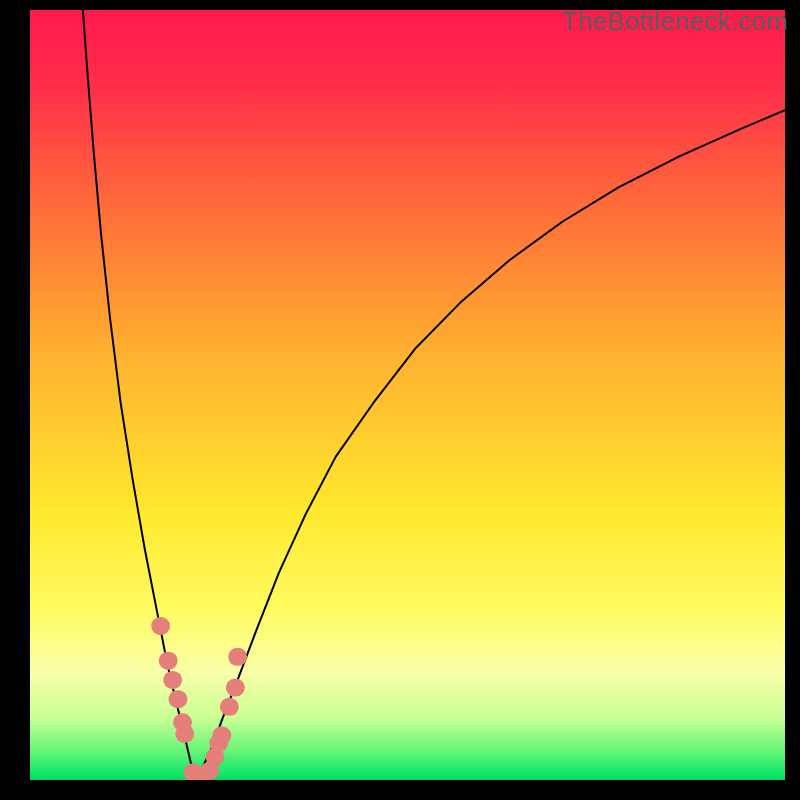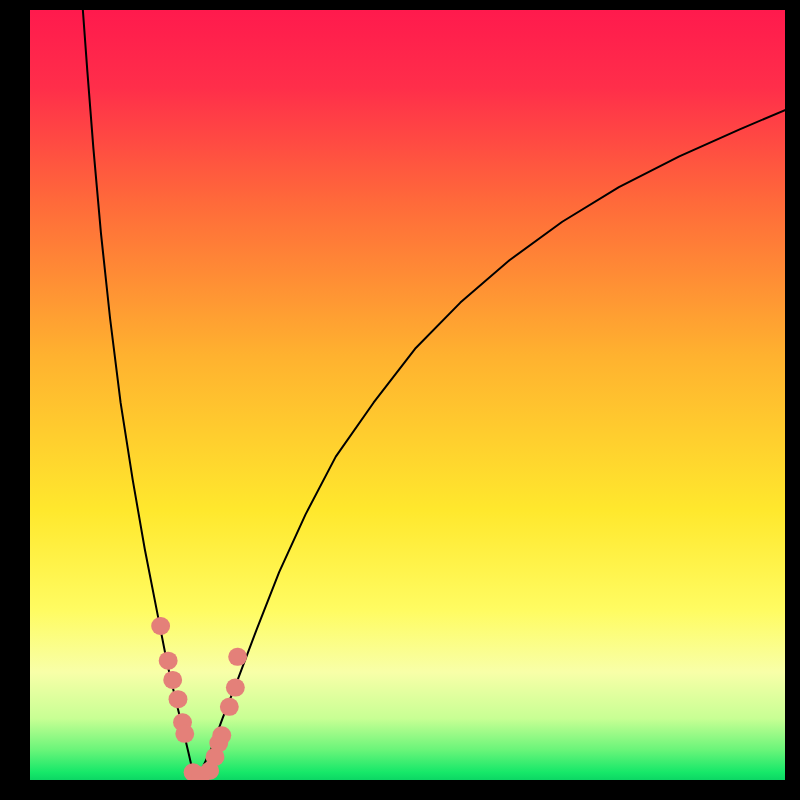--- a/index.html
+++ b/index.html
@@ -80,13 +80,14 @@
           <rect x="170.24" y="751.76" width="18.90" height="18.00" rx="9.00" ry="9.00" fill="#e48079"></rect>
           <rect x="175.53" y="737.90" width="18.90" height="18.00" rx="9.00" ry="9.00" fill="#e48079"></rect>
           <rect x="179.30" y="724.04" width="18.90" height="18.00" rx="9.00" ry="9.00" fill="#e48079"></rect>
           <rect x="182.32" y="716.34" width="18.90" height="18.00" rx="9.00" ry="9.00" fill="#e48079"></rect>
           <rect x="189.87" y="687.85" width="18.90" height="18.00" rx="9.00" ry="9.00" fill="#e48079"></rect>
           <rect x="195.91" y="668.60" width="18.90" height="18.00" rx="9.00" ry="9.00" fill="#e48079"></rect>
           <rect x="198.18" y="637.80" width="18.90" height="18.00" rx="9.00" ry="9.00" fill="#e48079"></rect>
         </g>
     </svg>
   </div>
+  <div class="watermark">TheBottleneck.com</div>
 </div>
 
 </body></html>

